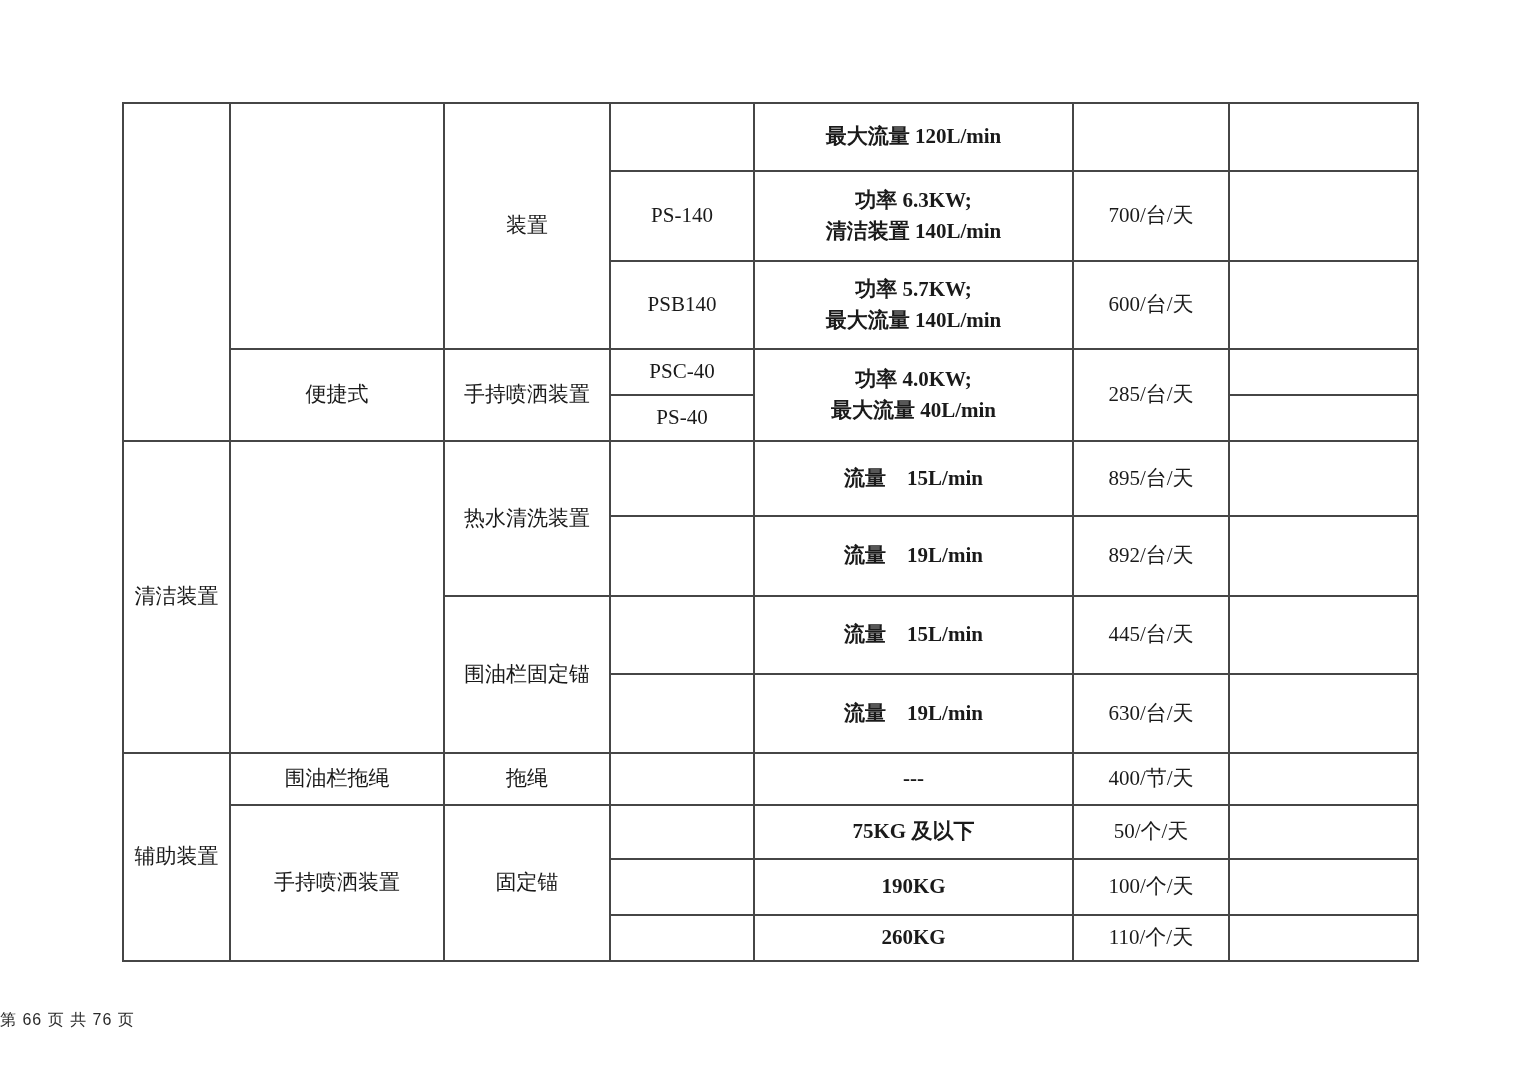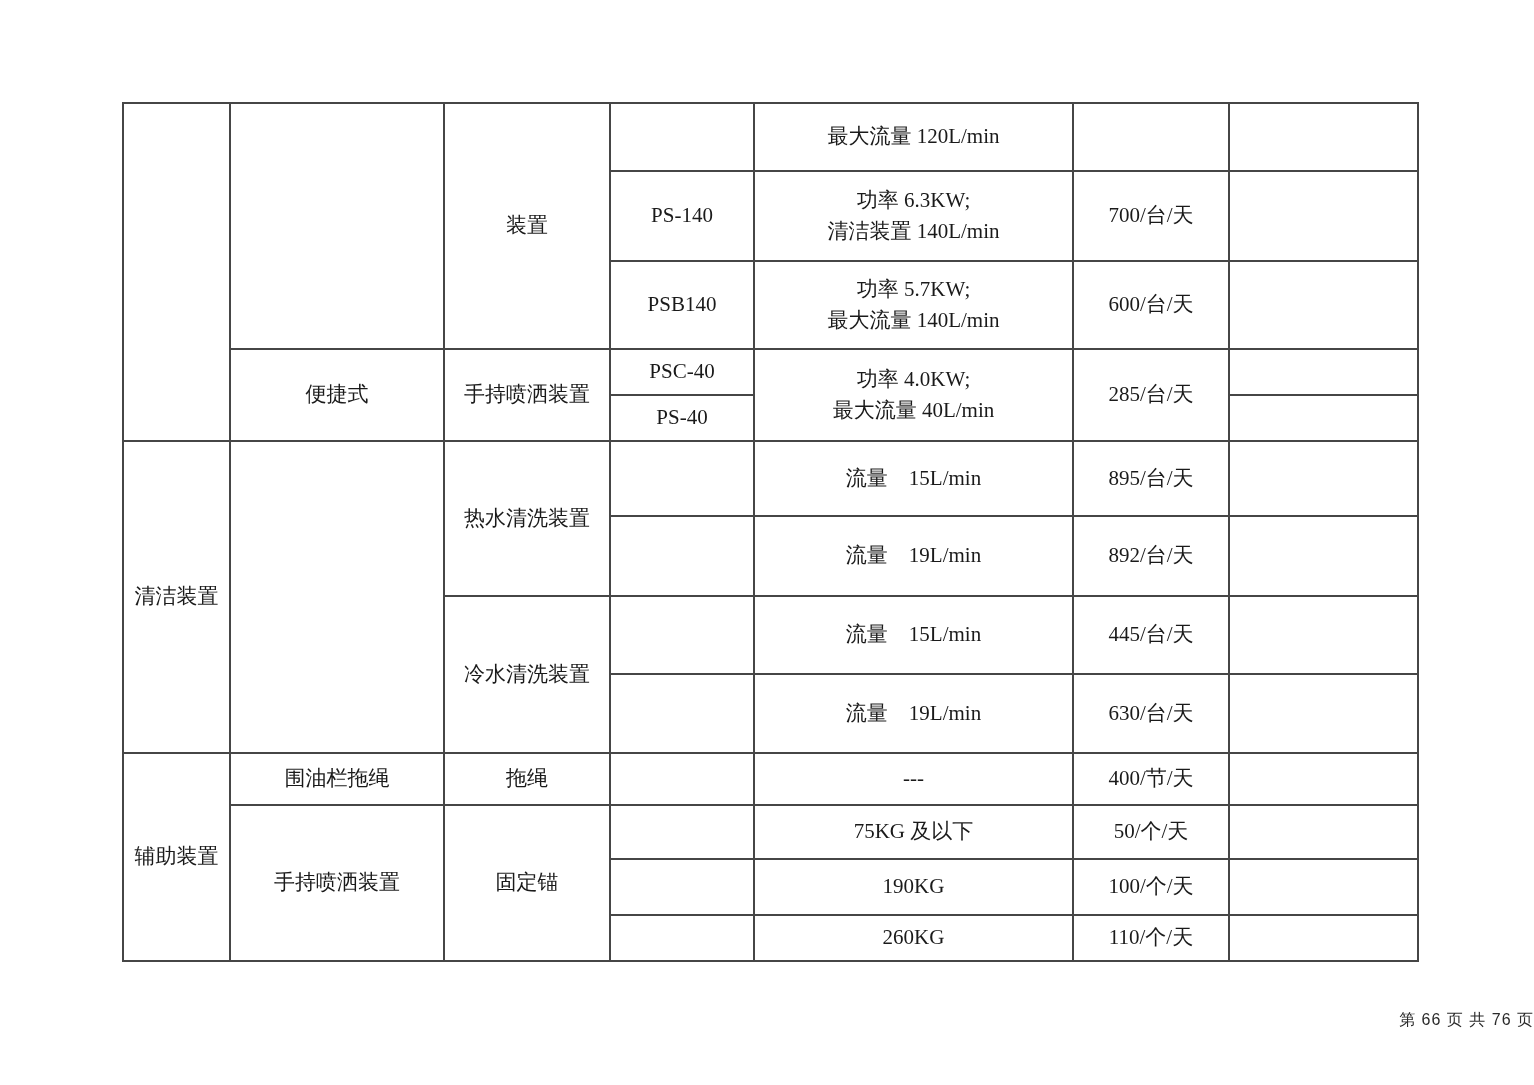--- a/index.html
+++ b/index.html
@@ -27,31 +27,32 @@
     text-align: center;
     vertical-align: middle;
     font-size: 21px;
     padding: 0;
     overflow: hidden;
     line-height: 1.5;
   }
   td.spec {
     white-space: pre-line;
     line-height: 40px;
+    font-weight: bold;
   }
   td.vtop {
     vertical-align: top;
     padding-top: 13px;
   }
   .page-footer {
     position: absolute;
     left: 0;
     top: 1010px;
     width: 100%;
-    text-align: right;
+    text-align: left;
     font-family: "Liberation Sans", "DejaVu Sans", sans-serif;
     font-size: 16px;
     color: #2a2a2a;
     letter-spacing: 1px;
   }
 </style>
 </head>
 <body>
 
 <table class="price-table">
@@ -112,21 +113,21 @@
       <td>895/台/天</td>
       <td></td>
     </tr>
     <tr style="height:80px">
       <td></td>
       <td class="spec">流量　19L/min</td>
       <td>892/台/天</td>
       <td></td>
     </tr>
     <tr style="height:78px">
-      <td rowspan="2">冷水清洗装置</td>
+      <td rowspan="2">围油栏固定锚</td>
       <td></td>
       <td class="spec">流量　15L/min</td>
       <td>445/台/天</td>
       <td></td>
     </tr>
     <tr style="height:79px">
       <td></td>
       <td class="spec">流量　19L/min</td>
       <td>630/台/天</td>
       <td></td>

